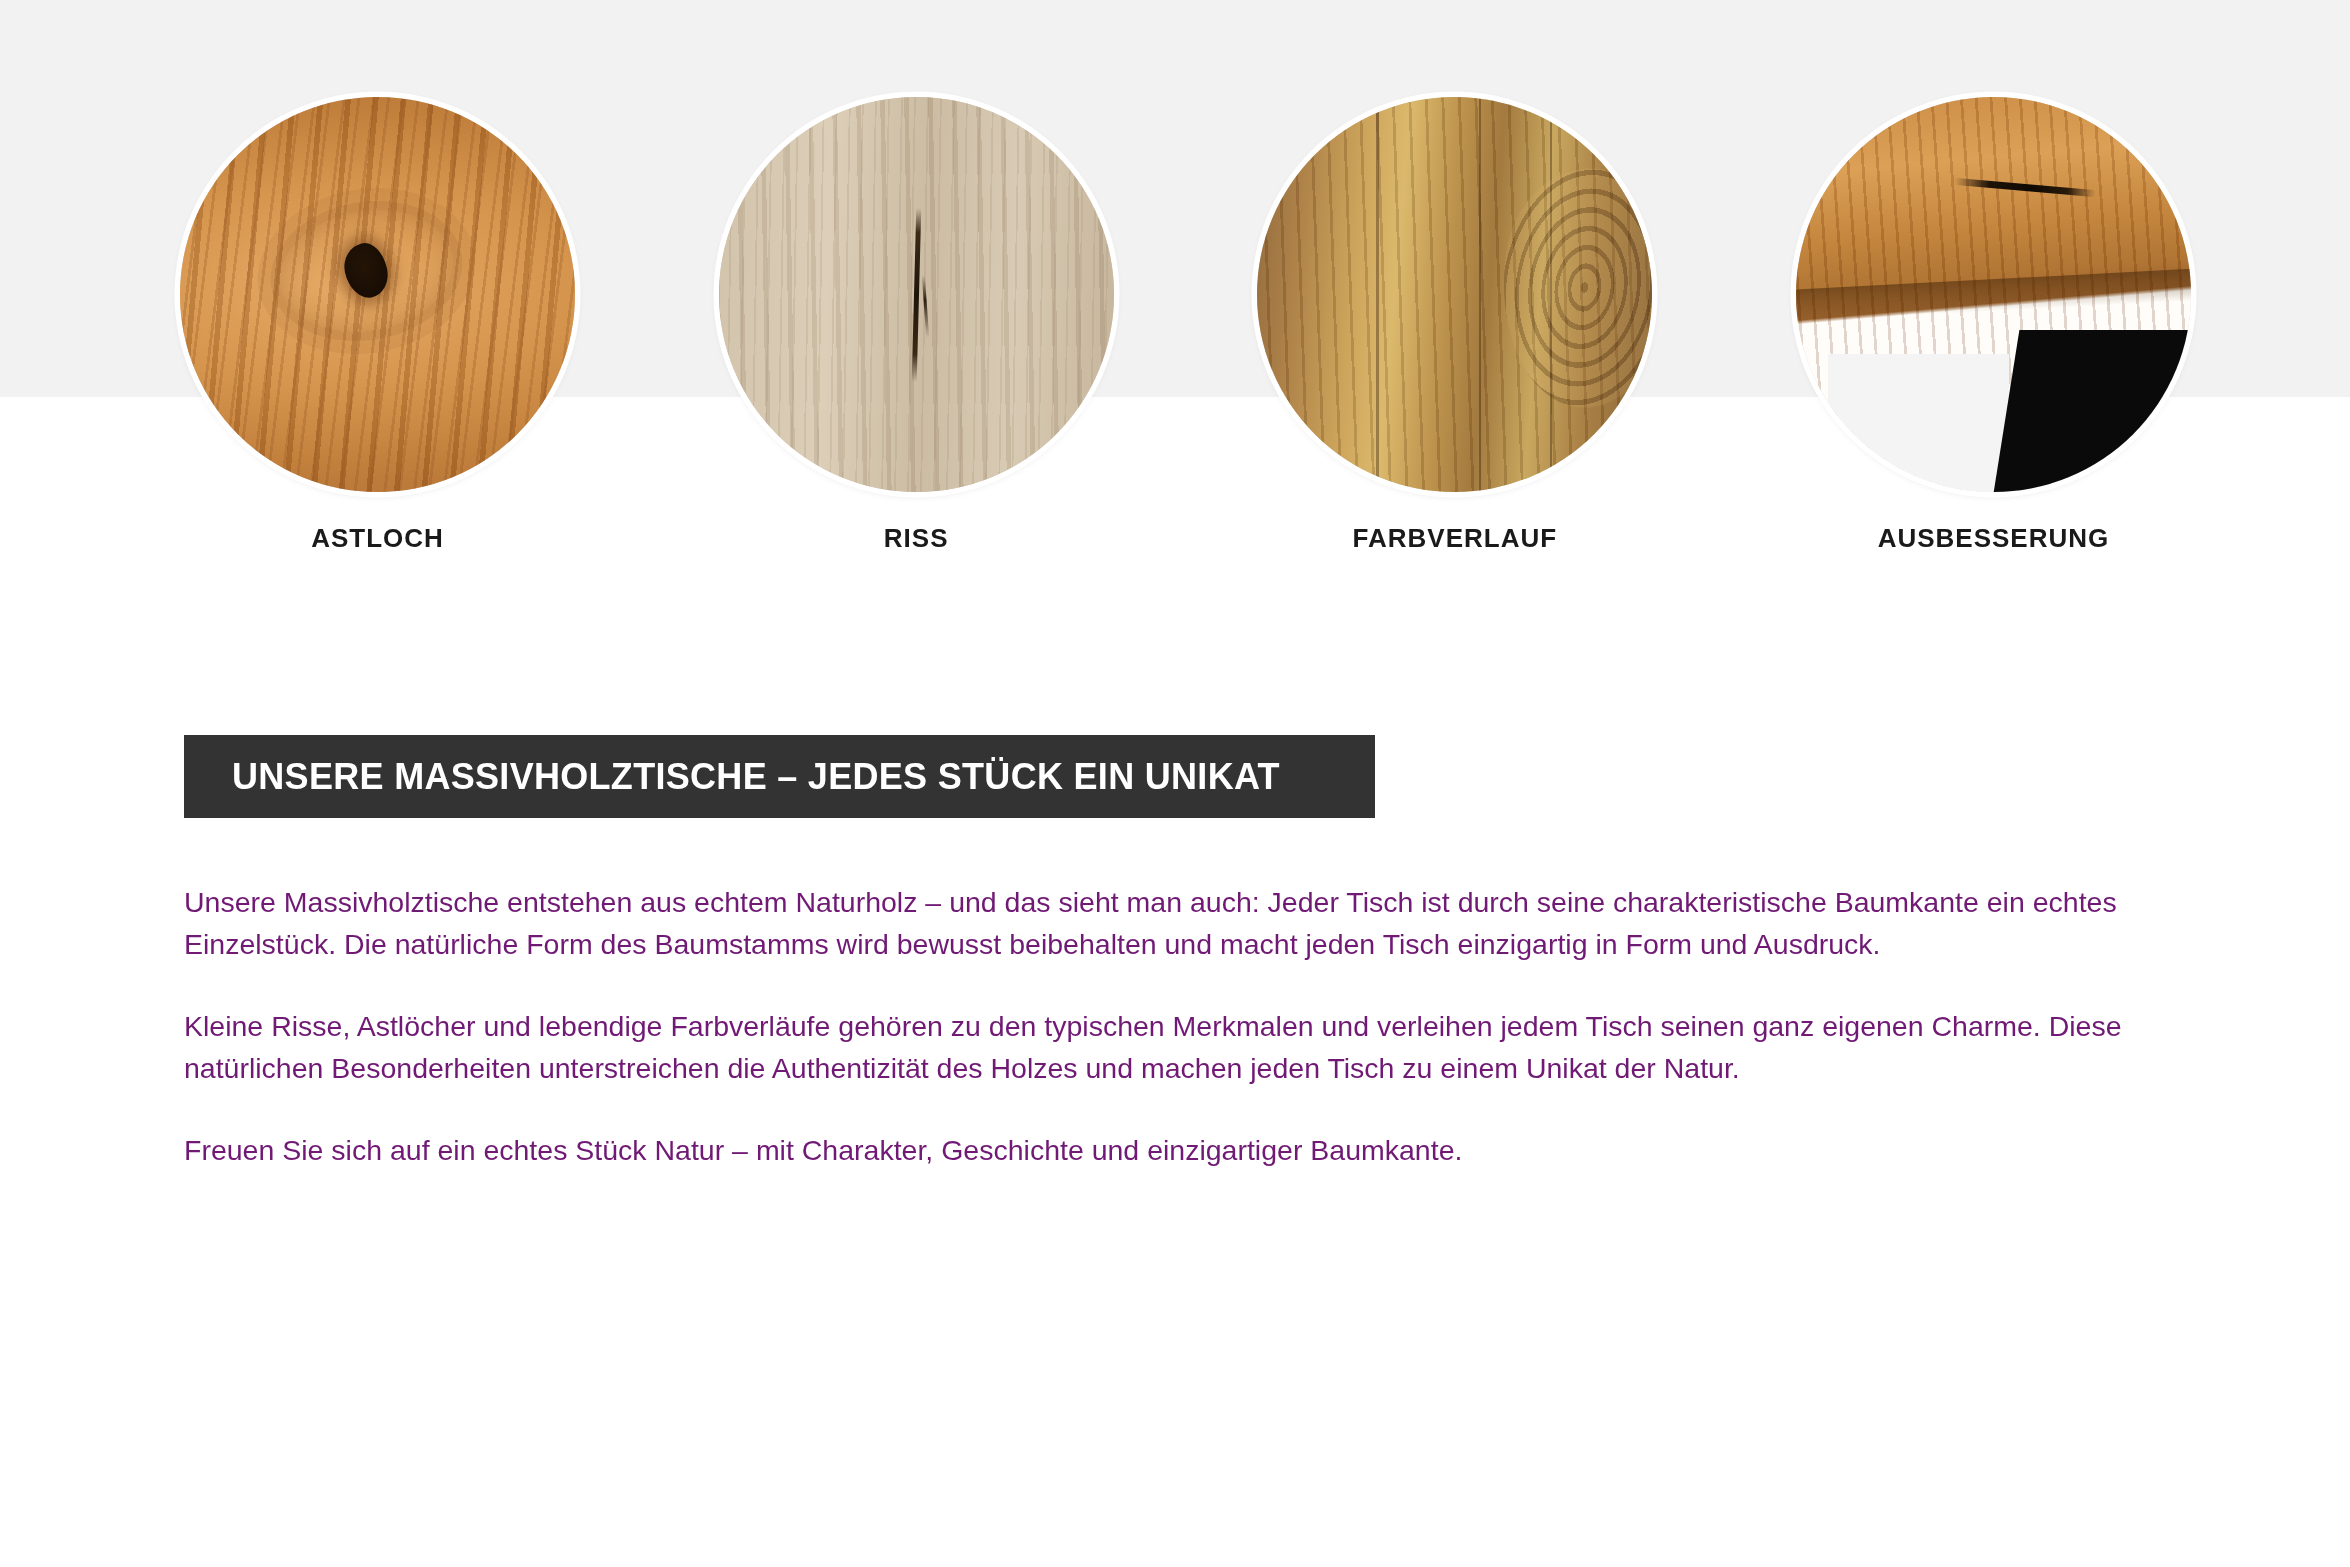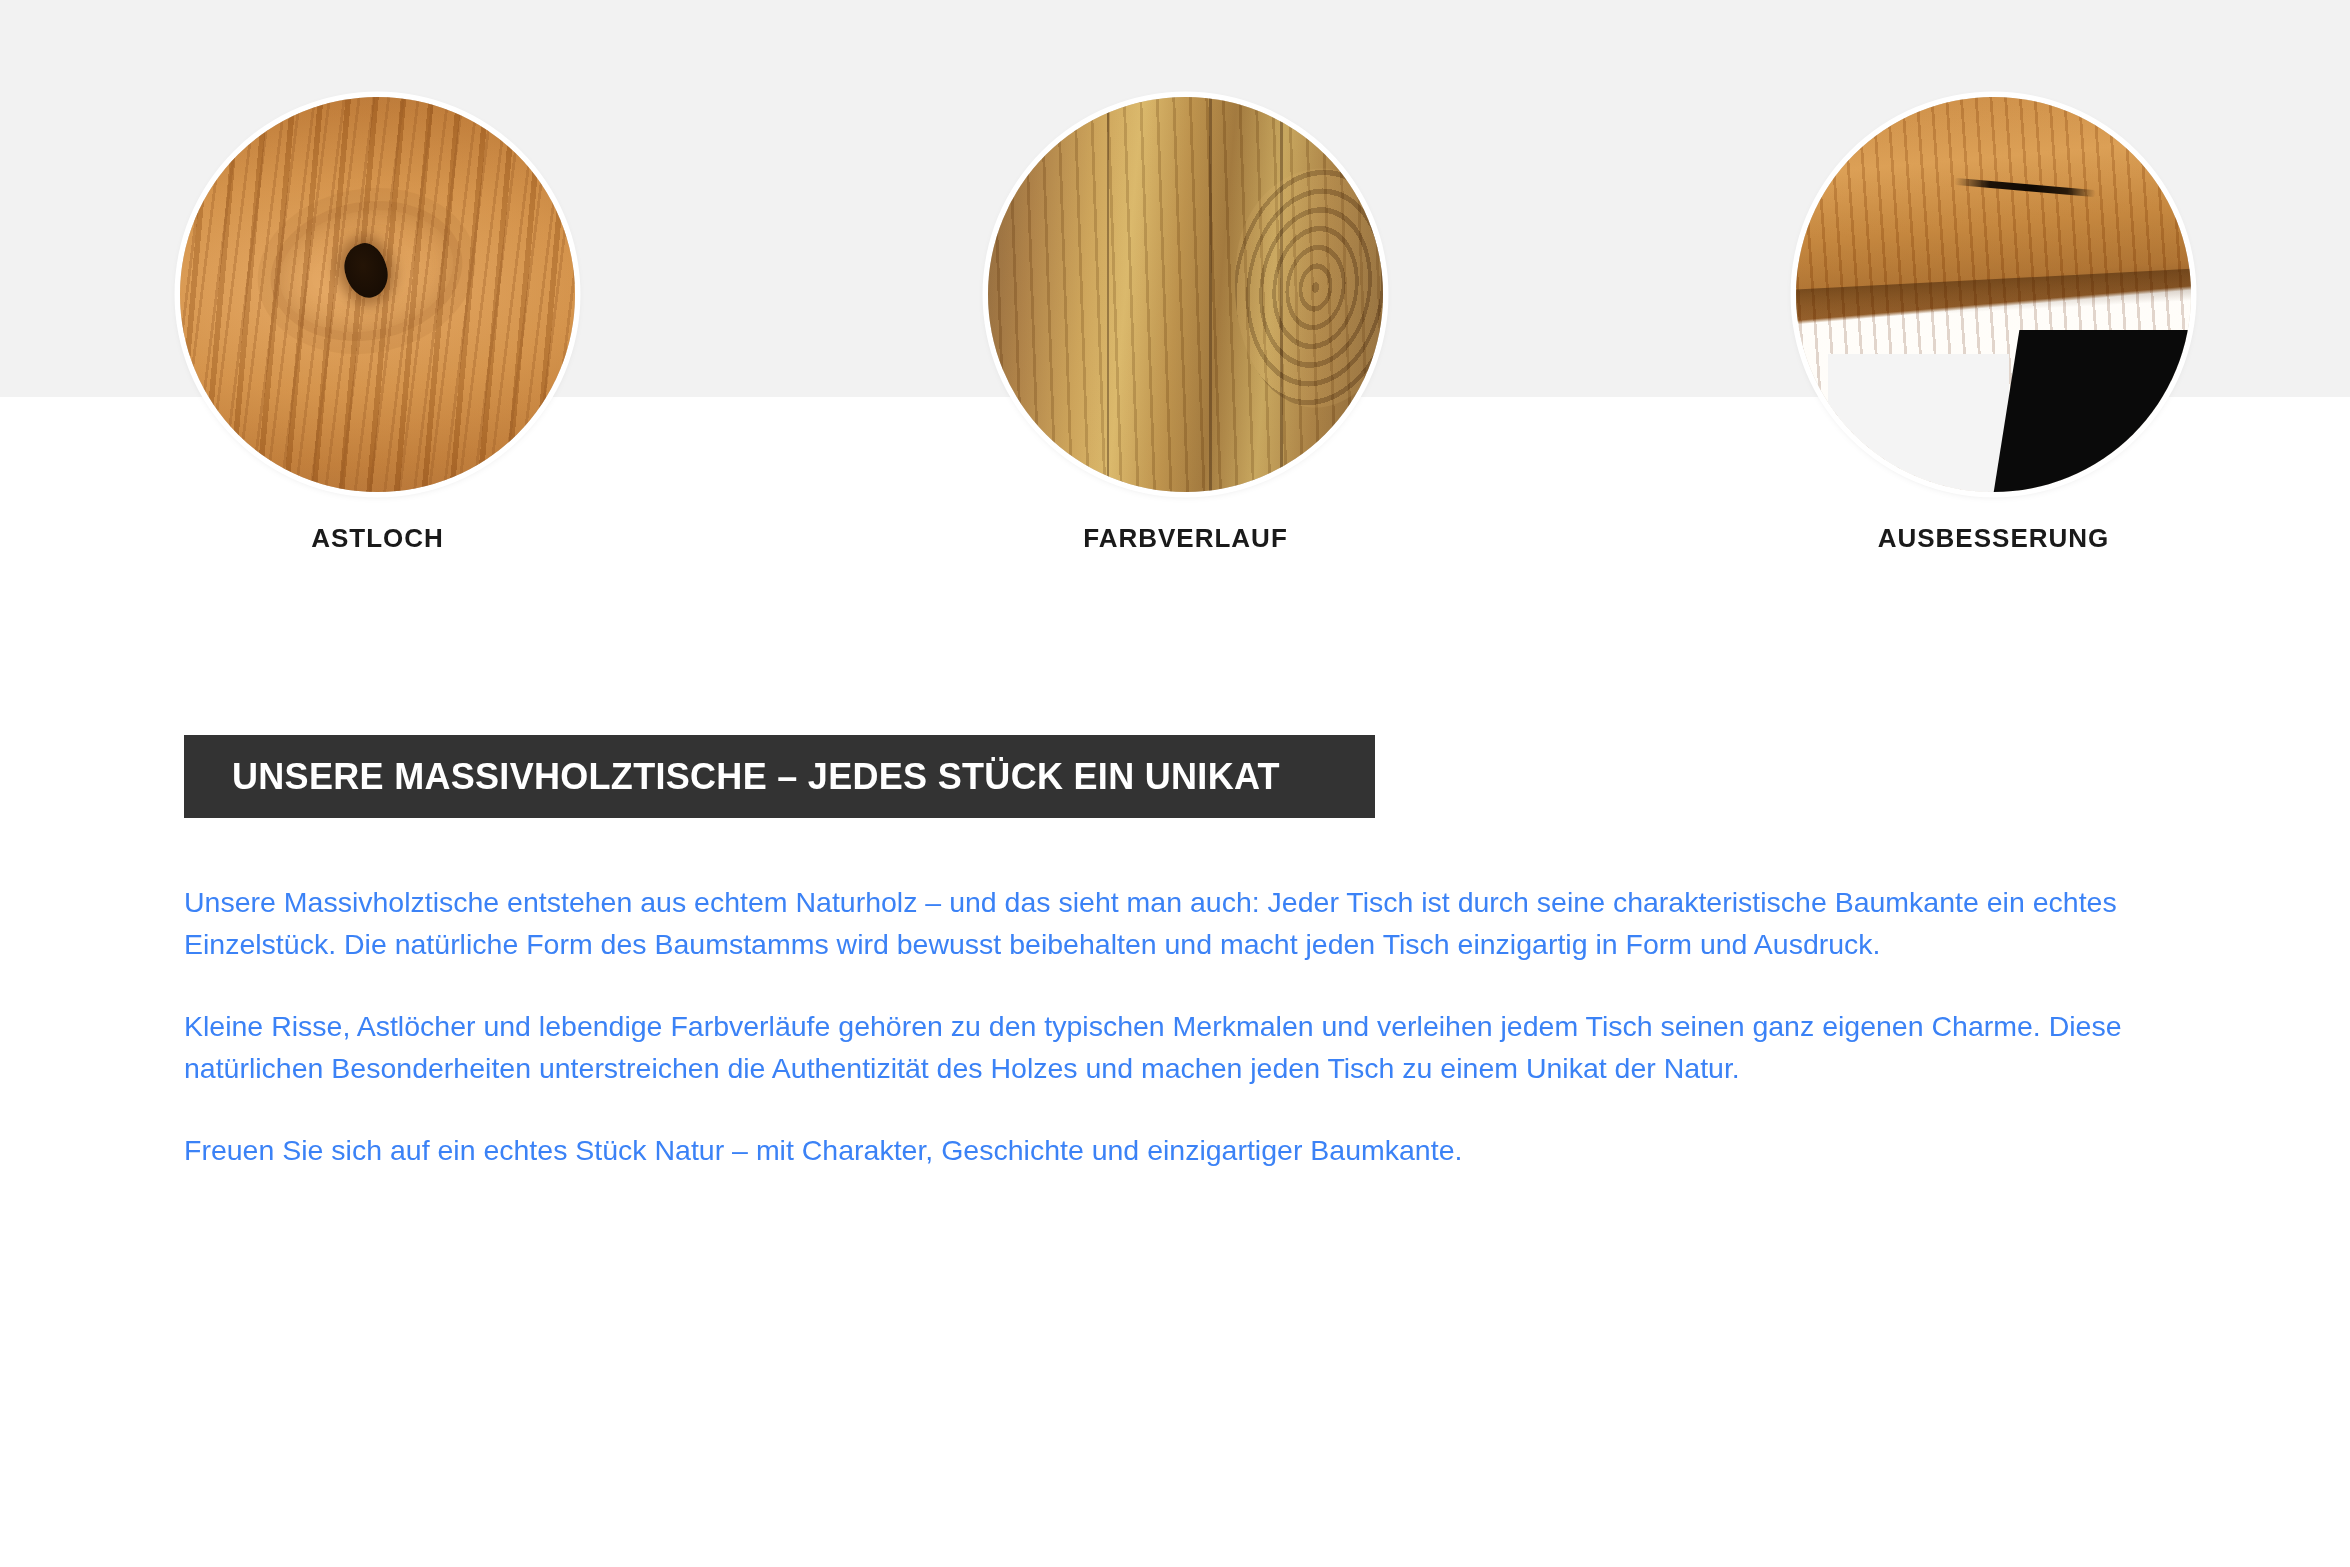--- a/index.html
+++ b/index.html
@@ -249,21 +249,21 @@
   .body-copy {
     position: absolute;
     left: 184px;
     top: 882px;
     width: 1988px;
   }
   .body-copy p {
     margin: 0 0 40px 0;
     font-size: 28.5px;
     line-height: 1.47;
-    color: #3b82f6;
+    color: #701a75;
     font-weight: 400;
   }
   .body-copy p:last-child { margin-bottom: 10px; }
 </style>
 </head>
 <body>
 
 <div class="page">
 
   <div class="top-band"></div>
@@ -272,20 +272,28 @@
 
     <div class="feature">
       <div class="circle">
         <div class="tex tex-astloch"></div>
         <div class="knot-ring"></div>
         <div class="knot"></div>
       </div>
       <div class="feature-label">ASTLOCH</div>
     </div>
 
+    <div class="feature">
+      <div class="circle">
+        <div class="tex tex-riss"></div>
+        <div class="crack"></div>
+        <div class="crack2"></div>
+      </div>
+      <div class="feature-label">RISS</div>
+    </div>
 
     <div class="feature">
       <div class="circle">
         <div class="tex tex-farbverlauf"></div>
         <div class="plank-line pl1"></div>
         <div class="plank-line pl2"></div>
         <div class="plank-line pl3"></div>
         <div class="grain-swirl"></div>
       </div>
       <div class="feature-label">FARBVERLAUF</div>

